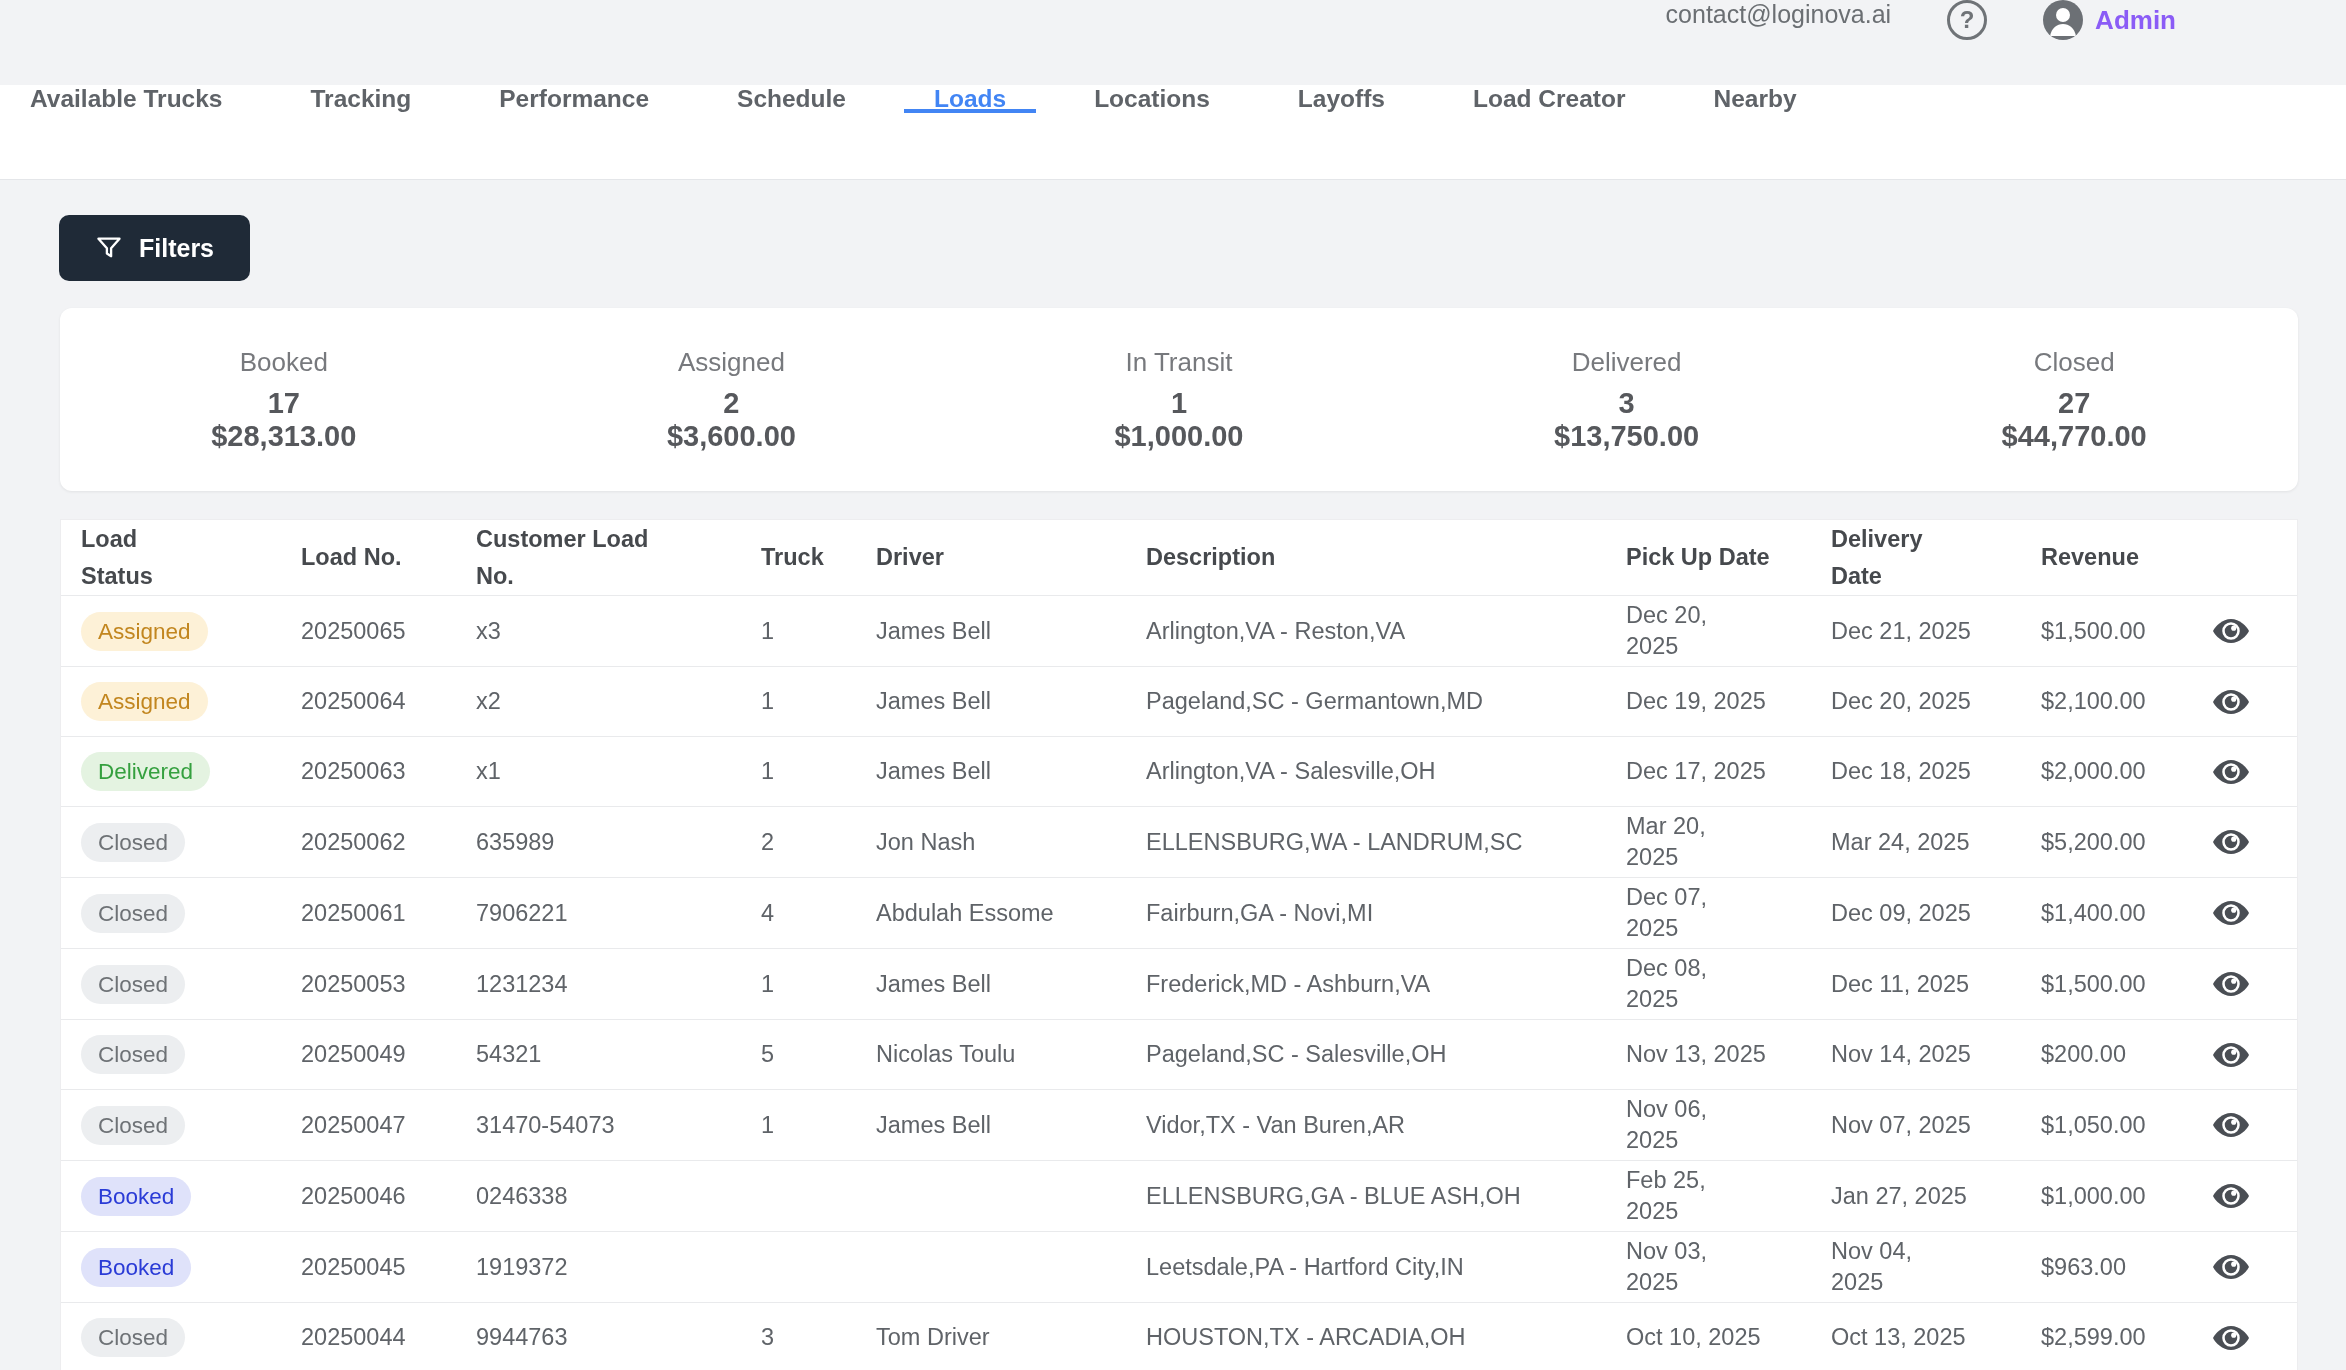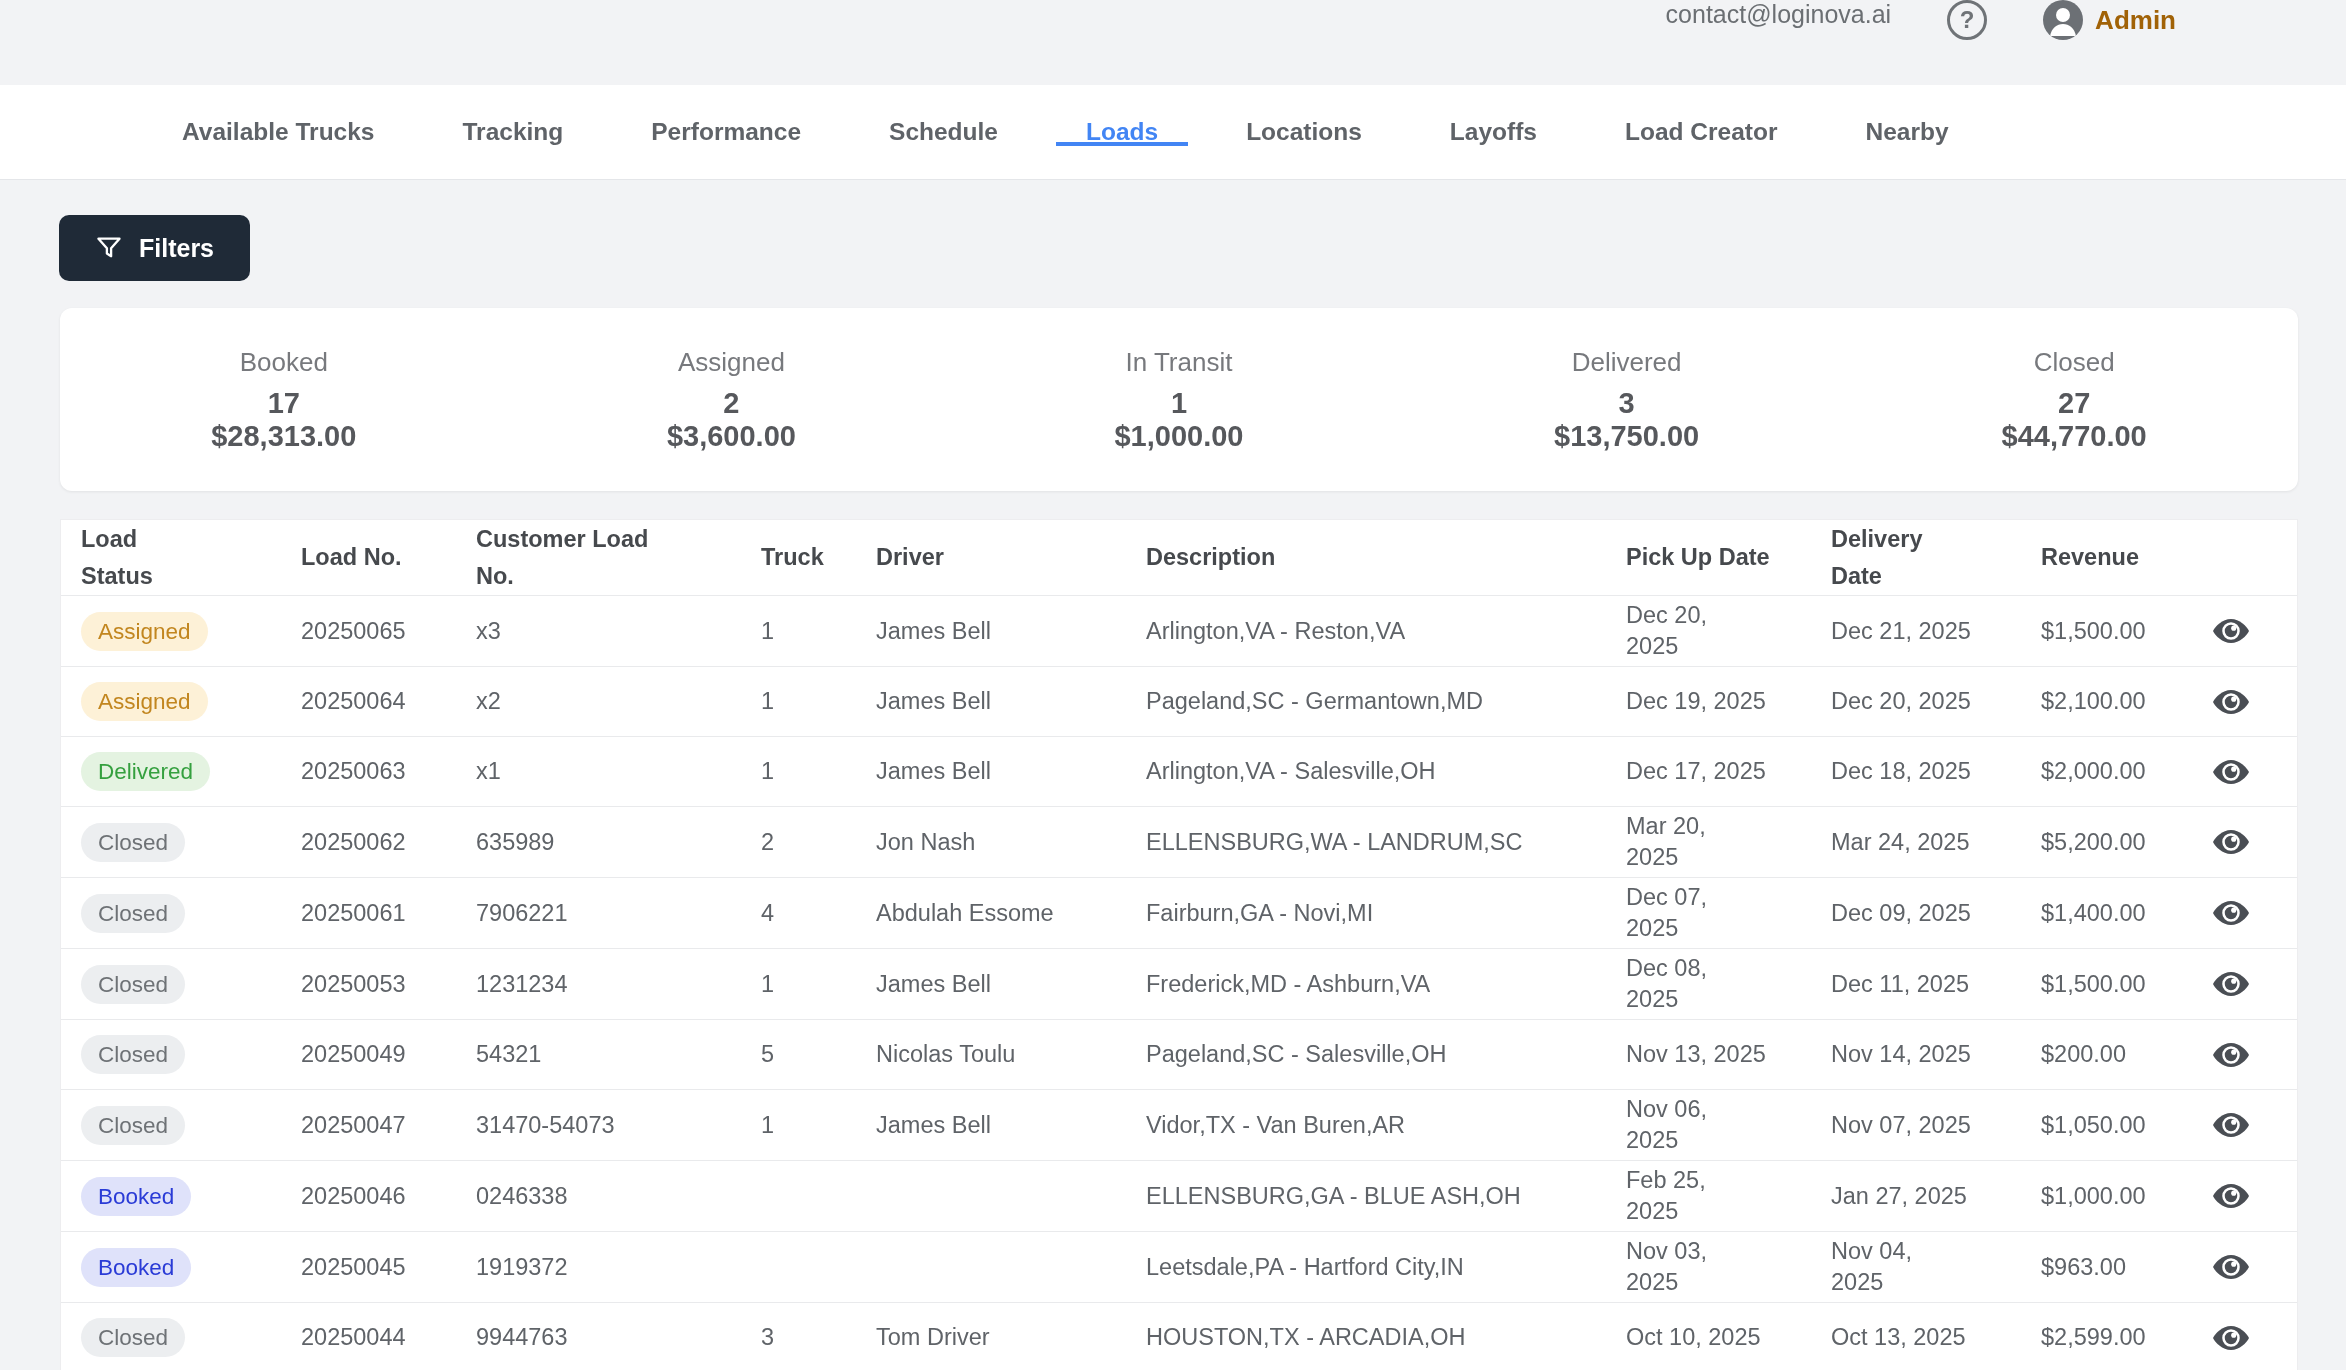--- a/index.html
+++ b/index.html
@@ -23,28 +23,28 @@
     color:#6f7377; font-size:24px; font-weight:700;
     display:flex; align-items:center; justify-content:center;
     cursor:pointer; line-height:1;
   }
   .user-chip { display:flex; align-items:center; gap:12px; cursor:pointer; }
   .avatar {
     width:40px; height:40px; border-radius:50%;
     background:#6c7075; position:relative; overflow:hidden;
   }
   .avatar svg { position:absolute; left:0; top:0; }
-  .user-name { font-size:26px; font-weight:700; color:#a16207; }
+  .user-name { font-size:26px; font-weight:700; color:#8b5cf6; }
 
   
   .tabbar {
     height:95px; background:#ffffff;
     border-bottom:1px solid #e4e6e9;
-    display:flex; align-items:center;
-    padding-left:152px; gap:28px;
+    display:flex; align-items:flex-start;
+    gap:28px;
   }
   .tab {
     display:flex; align-items:center;
     padding:0 30px; position:relative;
     font-size:24.5px; font-weight:700; color:#5f6368;
     cursor:pointer; white-space:nowrap;
   }
   .tab[data-active="true"] { color:#4285f4; }
   .tab[data-active="true"]::after {
     content:""; position:absolute; left:0; right:0; bottom:0;

